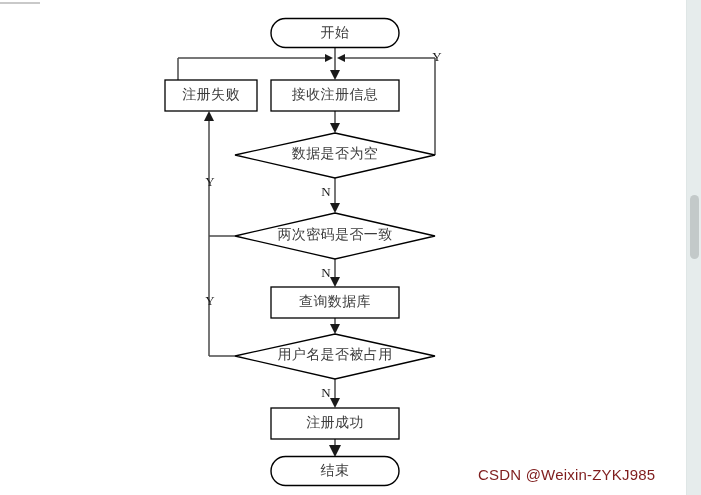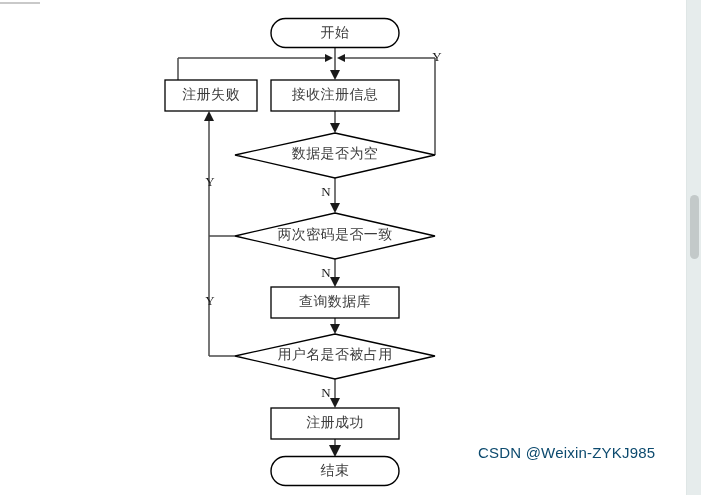--- a/index.html
+++ b/index.html
@@ -73,24 +73,24 @@
     font-size: 13px;
     fill: #1a1a1a;
     text-anchor: middle;
     dominant-baseline: middle;
   }
 
   
   .watermark {
     position: absolute;
     left: 478px;
-    top: 444px;
+    top: 466px;
     font-family: "Liberation Sans", "DejaVu Sans", sans-serif;
     font-size: 15px;
-    color: #0c4a6e;
+    color: #7f1d1d;
     letter-spacing: 0.2px;
     white-space: nowrap;
     user-select: none;
   }
 
   
   .scrollbar-track {
     position: absolute;
     right: 0;
     top: 0;

